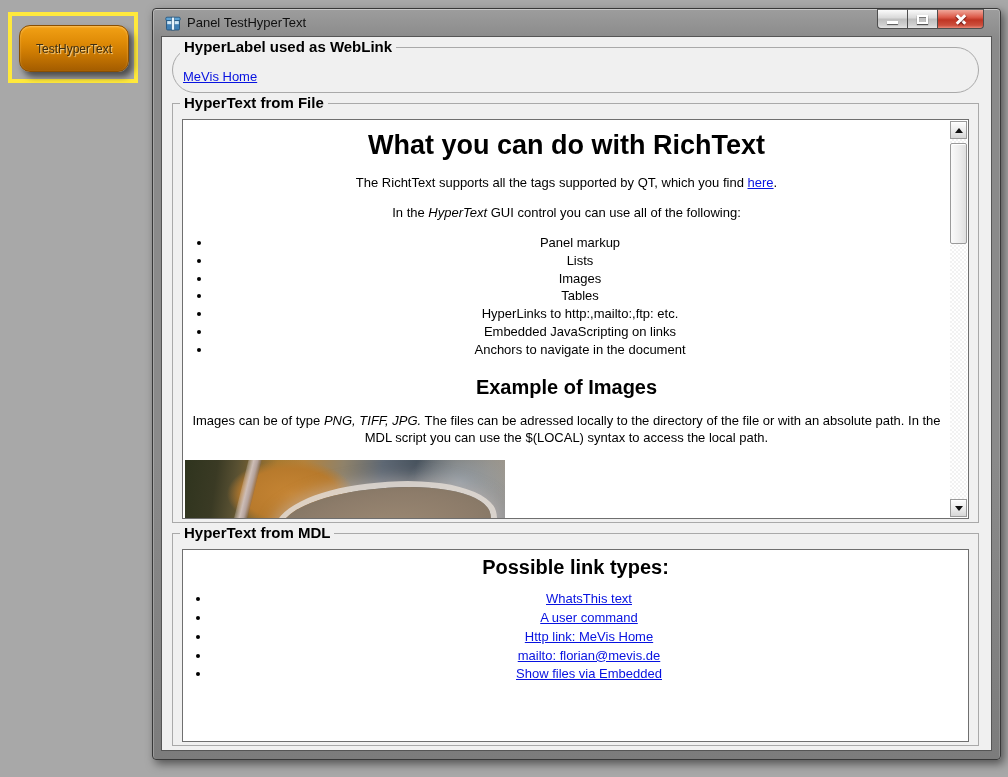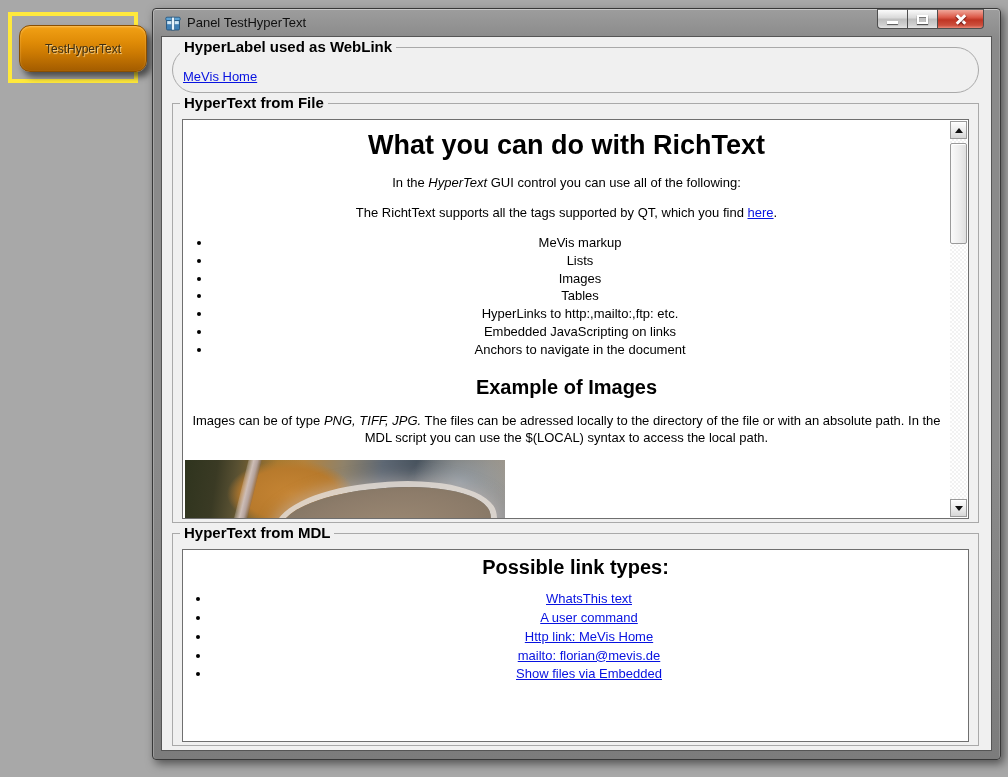--- a/index.html
+++ b/index.html
@@ -5,21 +5,21 @@
   * { margin:0; padding:0; box-sizing:border-box; }
   html,body { width:1008px; height:777px; overflow:hidden; }
   body { background:#a8a8a8; font-family:"Liberation Sans", sans-serif; position:relative; }
 
   
   .module-node {
     position:absolute; left:8px; top:12px; width:130px; height:71px;
     border:4px solid #ffe93c; background:transparent; cursor:pointer;
   }
   .module-btn {
-    position:absolute; left:7px; top:9px; width:128px; height:47px;
+    position:absolute; left:7px; top:9px; width:110px; height:47px;
     border-radius:11px; border:1px solid #8a4f00;
     background:linear-gradient(180deg,#f2a115 0%,#e08c07 35%,#cc7a02 60%,#a35c00 100%);
     box-shadow:4px 5px 6px rgba(0,0,0,0.55), inset 0 1px 2px rgba(255,200,110,0.8);
     display:flex; align-items:center; justify-content:center;
   }
   .module-btn span {
     font-size:12px; color:#3c2d12; text-shadow:1px 1px 1px rgba(255,224,160,0.95);
   }
 
   
@@ -189,24 +189,24 @@
         <a class="link">MeVis Home</a>
       </div>
     </div>
 
     <div class="groupbox gb-file">
       <span class="gb-title">HyperText from File</span>
 
       <div class="docbox">
         <div class="doc-content">
           <h1>What you can do with RichText</h1>
+          <p><span>The RichtText supports all the tags supported by QT, which you find </span><a class="link">here</a><span>.</span></p>
           <p><span>In the </span><span class="em">HyperText</span><span> GUI control you can use all of the following:</span></p>
-          <p><span>The RichtText supports all the tags supported by QT, which you find </span><a class="link">here</a><span>.</span></p>
           <ul>
-              <li>MeVis markup</li>
+              <li>Panel markup</li>
               <li>Lists</li>
               <li>Images</li>
               <li>Tables</li>
               <li>HyperLinks to http:,mailto:,ftp: etc.</li>
               <li>Embedded JavaScripting on links</li>
               <li>Anchors to navigate in the document</li>
             </ul>
           <h2>Example of Images</h2>
           <p><span>Images can be of type </span><span class="em">PNG, TIFF, JPG.</span><span> The files can be adressed locally to the directory of the file or with an absolute path. In the MDL script you can use the $(LOCAL) syntax to access the local path.</span></p>
           <div class="photo">

